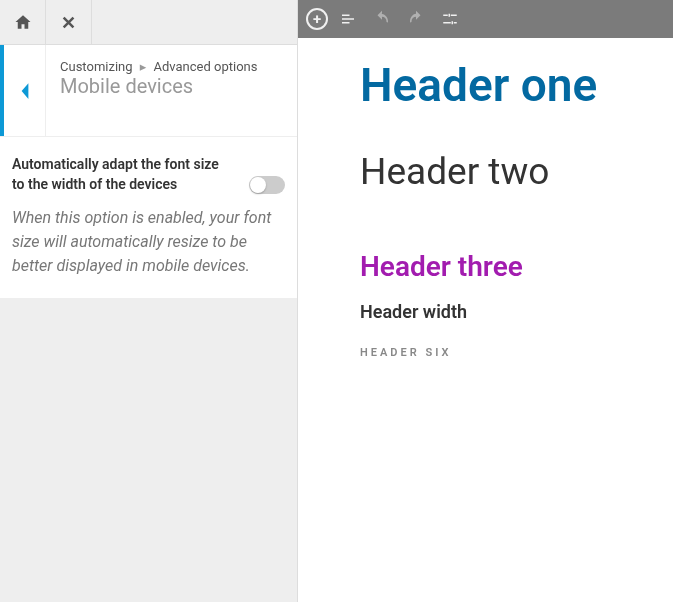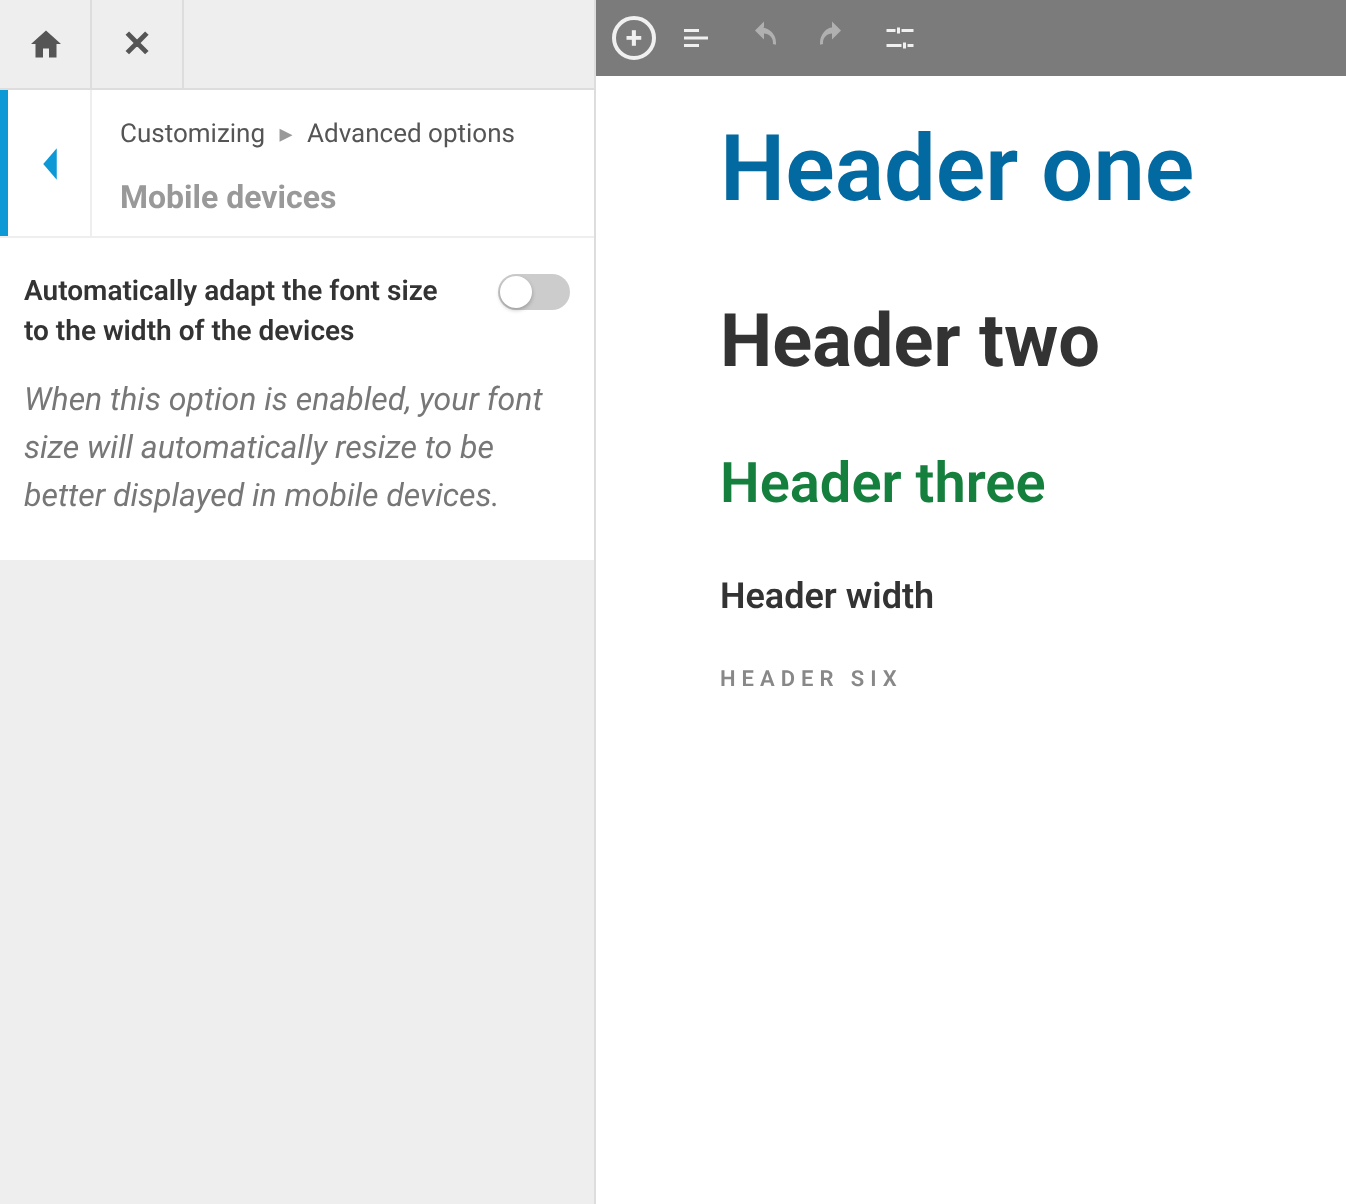--- a/index.html
+++ b/index.html
@@ -5,43 +5,43 @@
 * { box-sizing: border-box; margin: 0; padding: 0; }
 body { font-family: -apple-system, BlinkMacSystemFont, "Segoe UI", Roboto, Helvetica, Arial, sans-serif; background: #fff; width: 673px; height: 602px; overflow: hidden; }
 .root { display: flex; width: 100%; height: 100%; }
 .left-panel { width: 298px; background: #eeeeee; display: flex; flex-direction: column; border-right: 1px solid #ddd; }
 .top-row { height: 45px; display: flex; align-items: center; background: #eeeeee; border-bottom: 1px solid #ddd; }
 .top-btn { width: 46px; height: 45px; display: flex; align-items: center; justify-content: center; border-right: 1px solid #ddd; cursor: pointer; color: #555; }
 .top-btn svg { width: 18px; height: 18px; fill: #555; }
 .close-icon { font-size: 18px; color: #555; font-weight: bold; }
 .top-spacer { flex: 1; }
 .publish { background: #0d99d6; color: #fff; font-size: 13px; padding: 6px 12px; margin-right: 8px; border-radius: 3px; cursor: pointer; }
-.crumb-row { height: 74px; display: flex; background: #fff; border-bottom: 1px solid #eee; }
+.crumb-row { height: 92px; display: flex; background: #fff; border-bottom: 1px solid #eee; }
 .back-col { width: 46px; display: flex; align-items: center; justify-content: center; border-left: 4px solid #0d99d6; border-right: 1px solid #eee; cursor: pointer; }
 .back-col svg { width: 12px; height: 18px; fill: #0d99d6; }
 .crumb-body { flex: 1; padding: 14px 14px 0 14px; }
 .crumb-line { font-size: 13px; color: #555; }
 .crumb-sep { color: #999; margin: 0 4px; }
-.page-title { font-size: 16px; color: #999; font-weight: 700; margin-top: 14px; }
+.page-title { font-size: 20px; color: #999; font-weight: 400; margin-top: 0; }
 .setting-block { background: #fff; padding: 18px 12px 20px 12px; border-bottom: 1px solid #eee; }
-.setting-row { display: flex; align-items: flex-start; }
+.setting-row { display: flex; align-items: flex-end; }
 .setting-label { flex: 1; font-size: 14px; font-weight: 600; color: #333; line-height: 1.4; padding-right: 18px; }
 .toggle { width: 36px; height: 18px; background: #ccc; border-radius: 10px; position: relative; cursor: pointer; flex-shrink: 0; }
 .toggle-knob { width: 16px; height: 16px; background: #fff; border-radius: 50%; position: absolute; left: 1px; top: 1px; box-shadow: 0 1px 2px rgba(0,0,0,.25); }
 .setting-desc { font-size: 16px; font-style: italic; color: #777; line-height: 1.5; margin-top: 12px; }
 .right-panel { flex: 1; display: flex; flex-direction: column; background: #fff; }
 .toolbar { height: 38px; background: #7b7b7b; display: flex; align-items: center; padding: 0 8px; gap: 6px; }
 .tb-btn { width: 28px; height: 28px; display: flex; align-items: center; justify-content: center; color: #fff; cursor: pointer; border-radius: 3px; }
 .tb-btn svg { width: 18px; height: 18px; fill: #f0f0f0; }
 .tb-btn.dim svg { fill: #b0b0b0; }
 .tb-btn.circle-plus { border: 2px solid #f0f0f0; border-radius: 50%; width: 22px; height: 22px; font-size: 15px; line-height: 1; font-weight: bold; color: #f0f0f0; }
 .preview { flex: 1; padding: 20px 10px 20px 62px; color: #333; overflow: hidden; }
 .preview h1 { font-size: 46px; font-weight: 600; margin-bottom: 38px; color: #0369a1;}
-.preview h2 { font-size: 37px; font-weight: 700; margin-bottom: 32px; color: #333;}
-.preview h3 { font-size: 28px; font-weight: 600; margin-bottom: 30px; color: #15803d;}
+.preview h2 { font-size: 37px; font-weight: 400; margin-bottom: 57px; color: #333;}
+.preview h3 { font-size: 28px; font-weight: 600; margin-bottom: 18px; color: #a21caf;}
 .preview h4 { font-size: 23px; font-weight: 600; margin-bottom: 28px; color: #333;}
 .preview h5 { font-size: 18px; font-weight: 600; margin-bottom: 24px; color: #333;}
 .preview h6 { font-size: 11px; font-weight: 600; letter-spacing: 3px; color: #888; text-transform: uppercase; }
 </style>
 </head>
 <body>
 
 <div class="root">
   <div class="left-panel">
     <div class="top-row">

